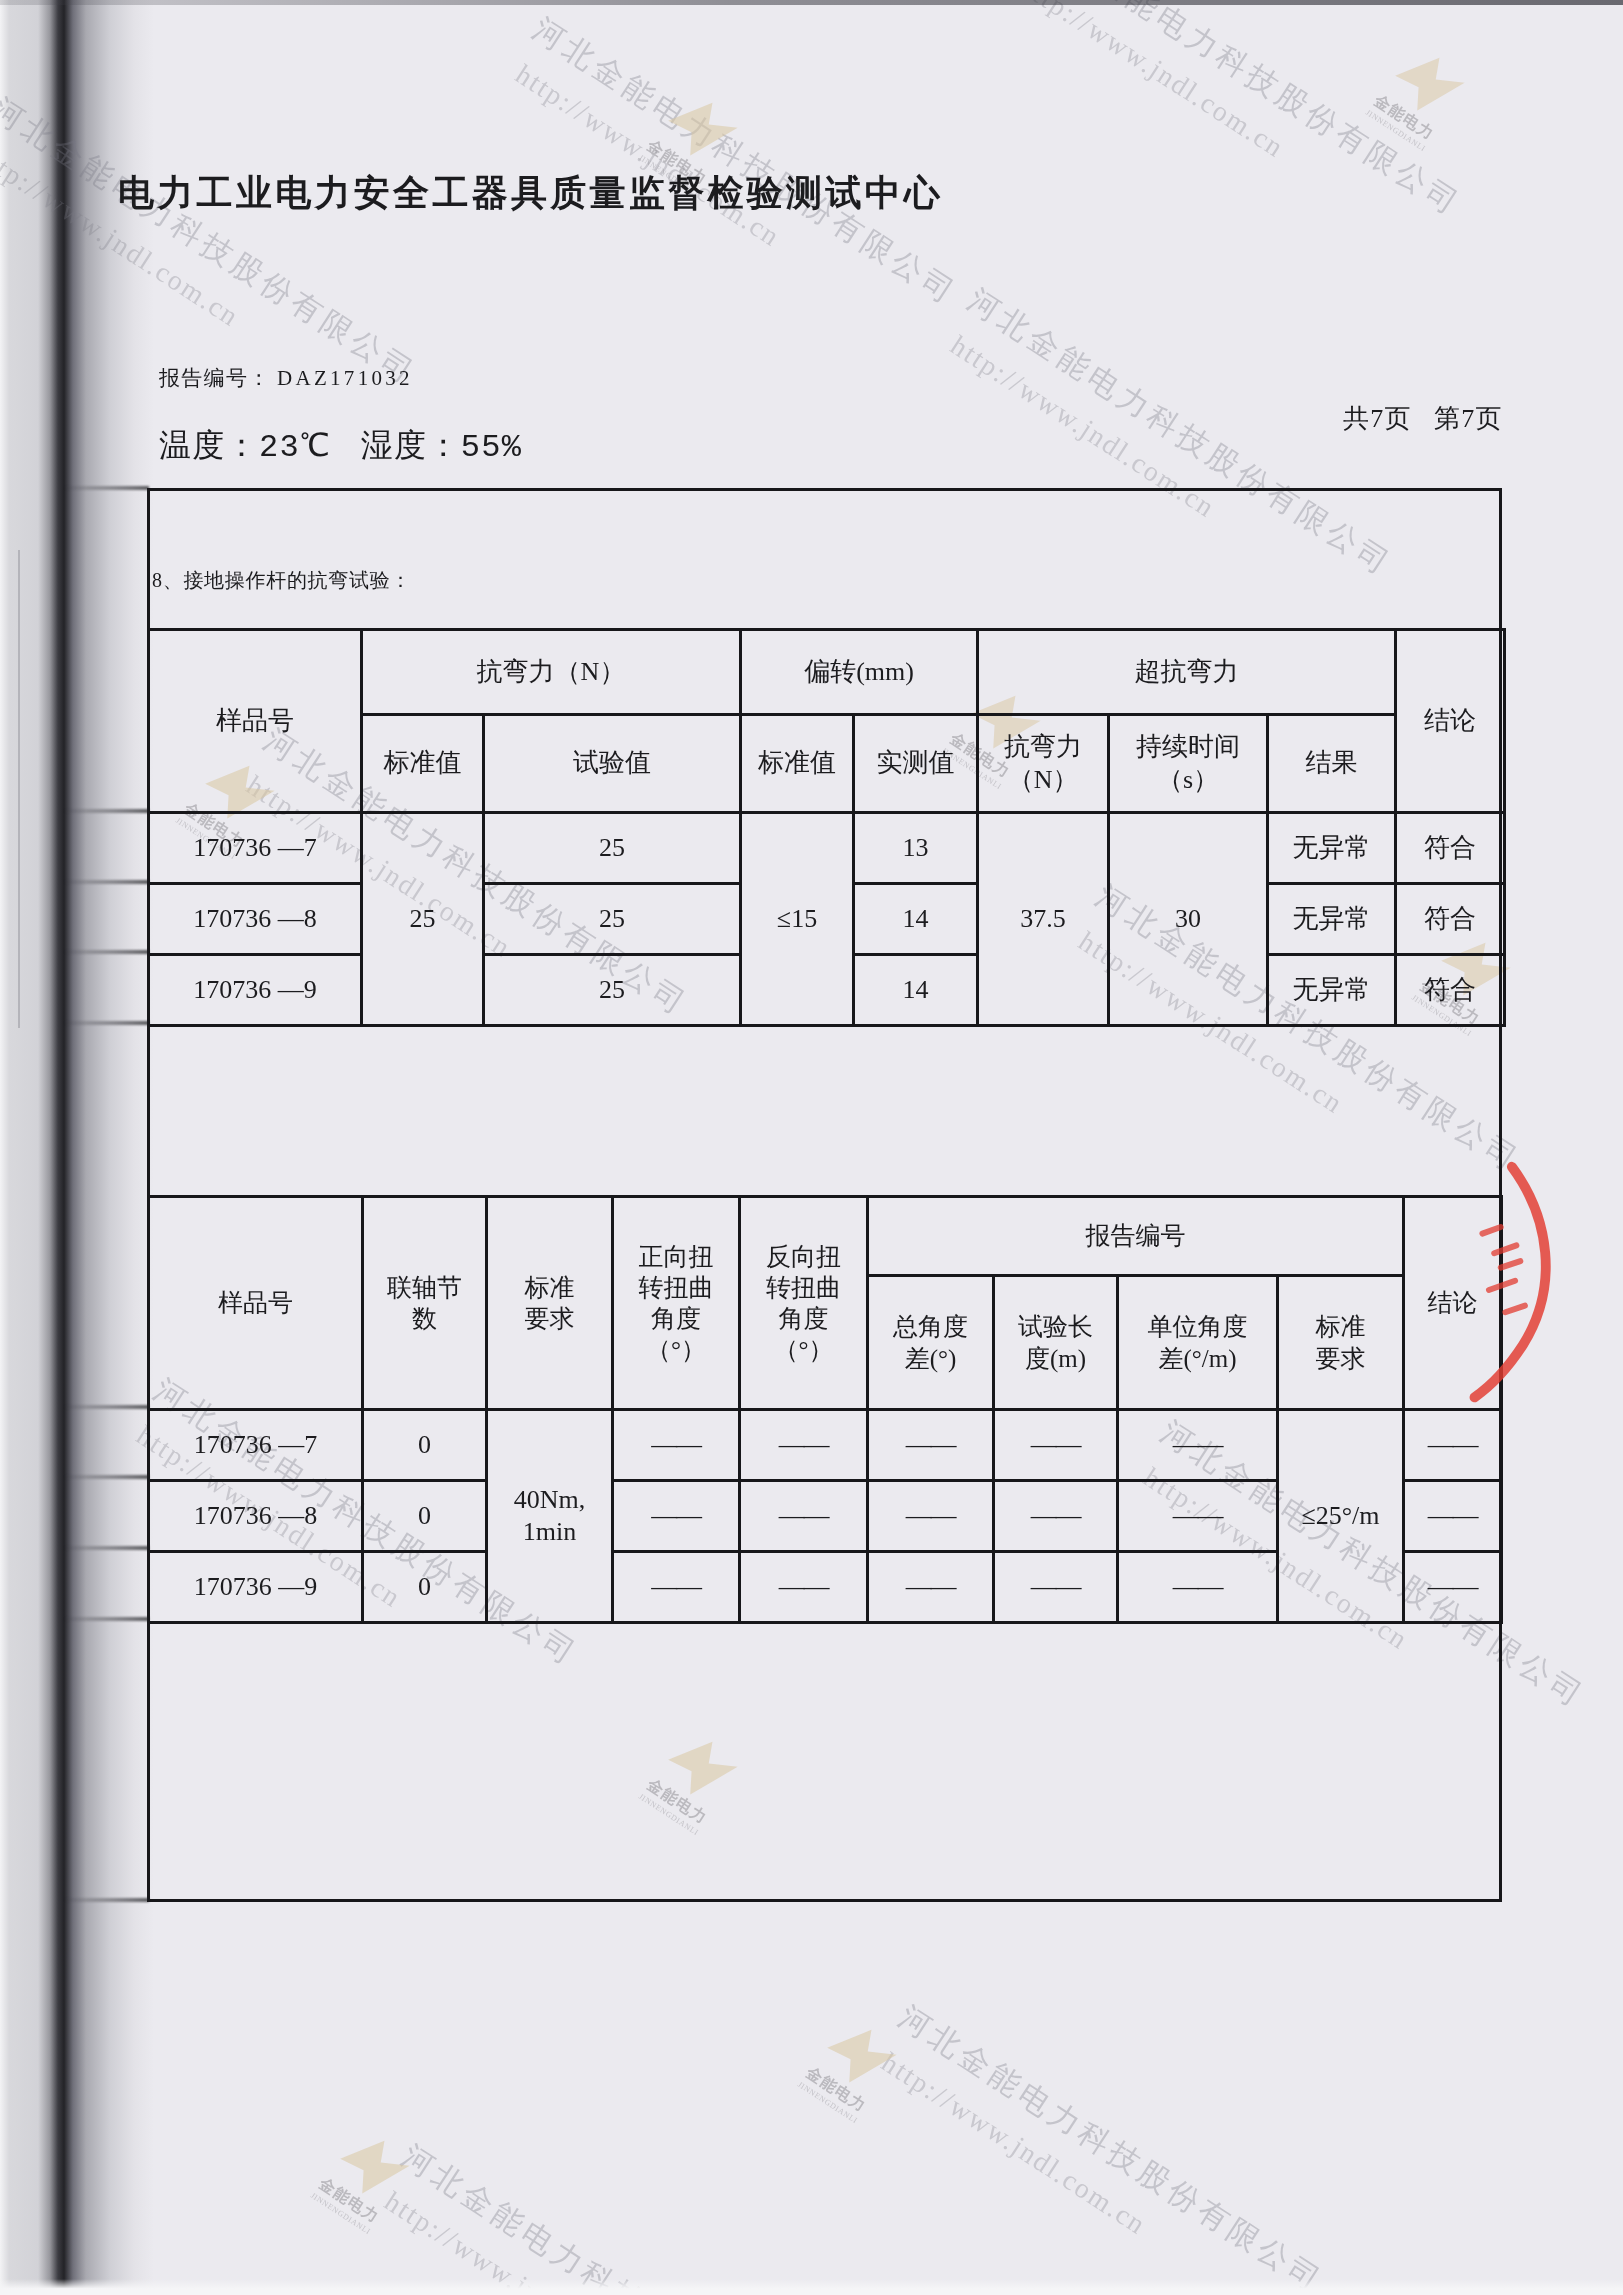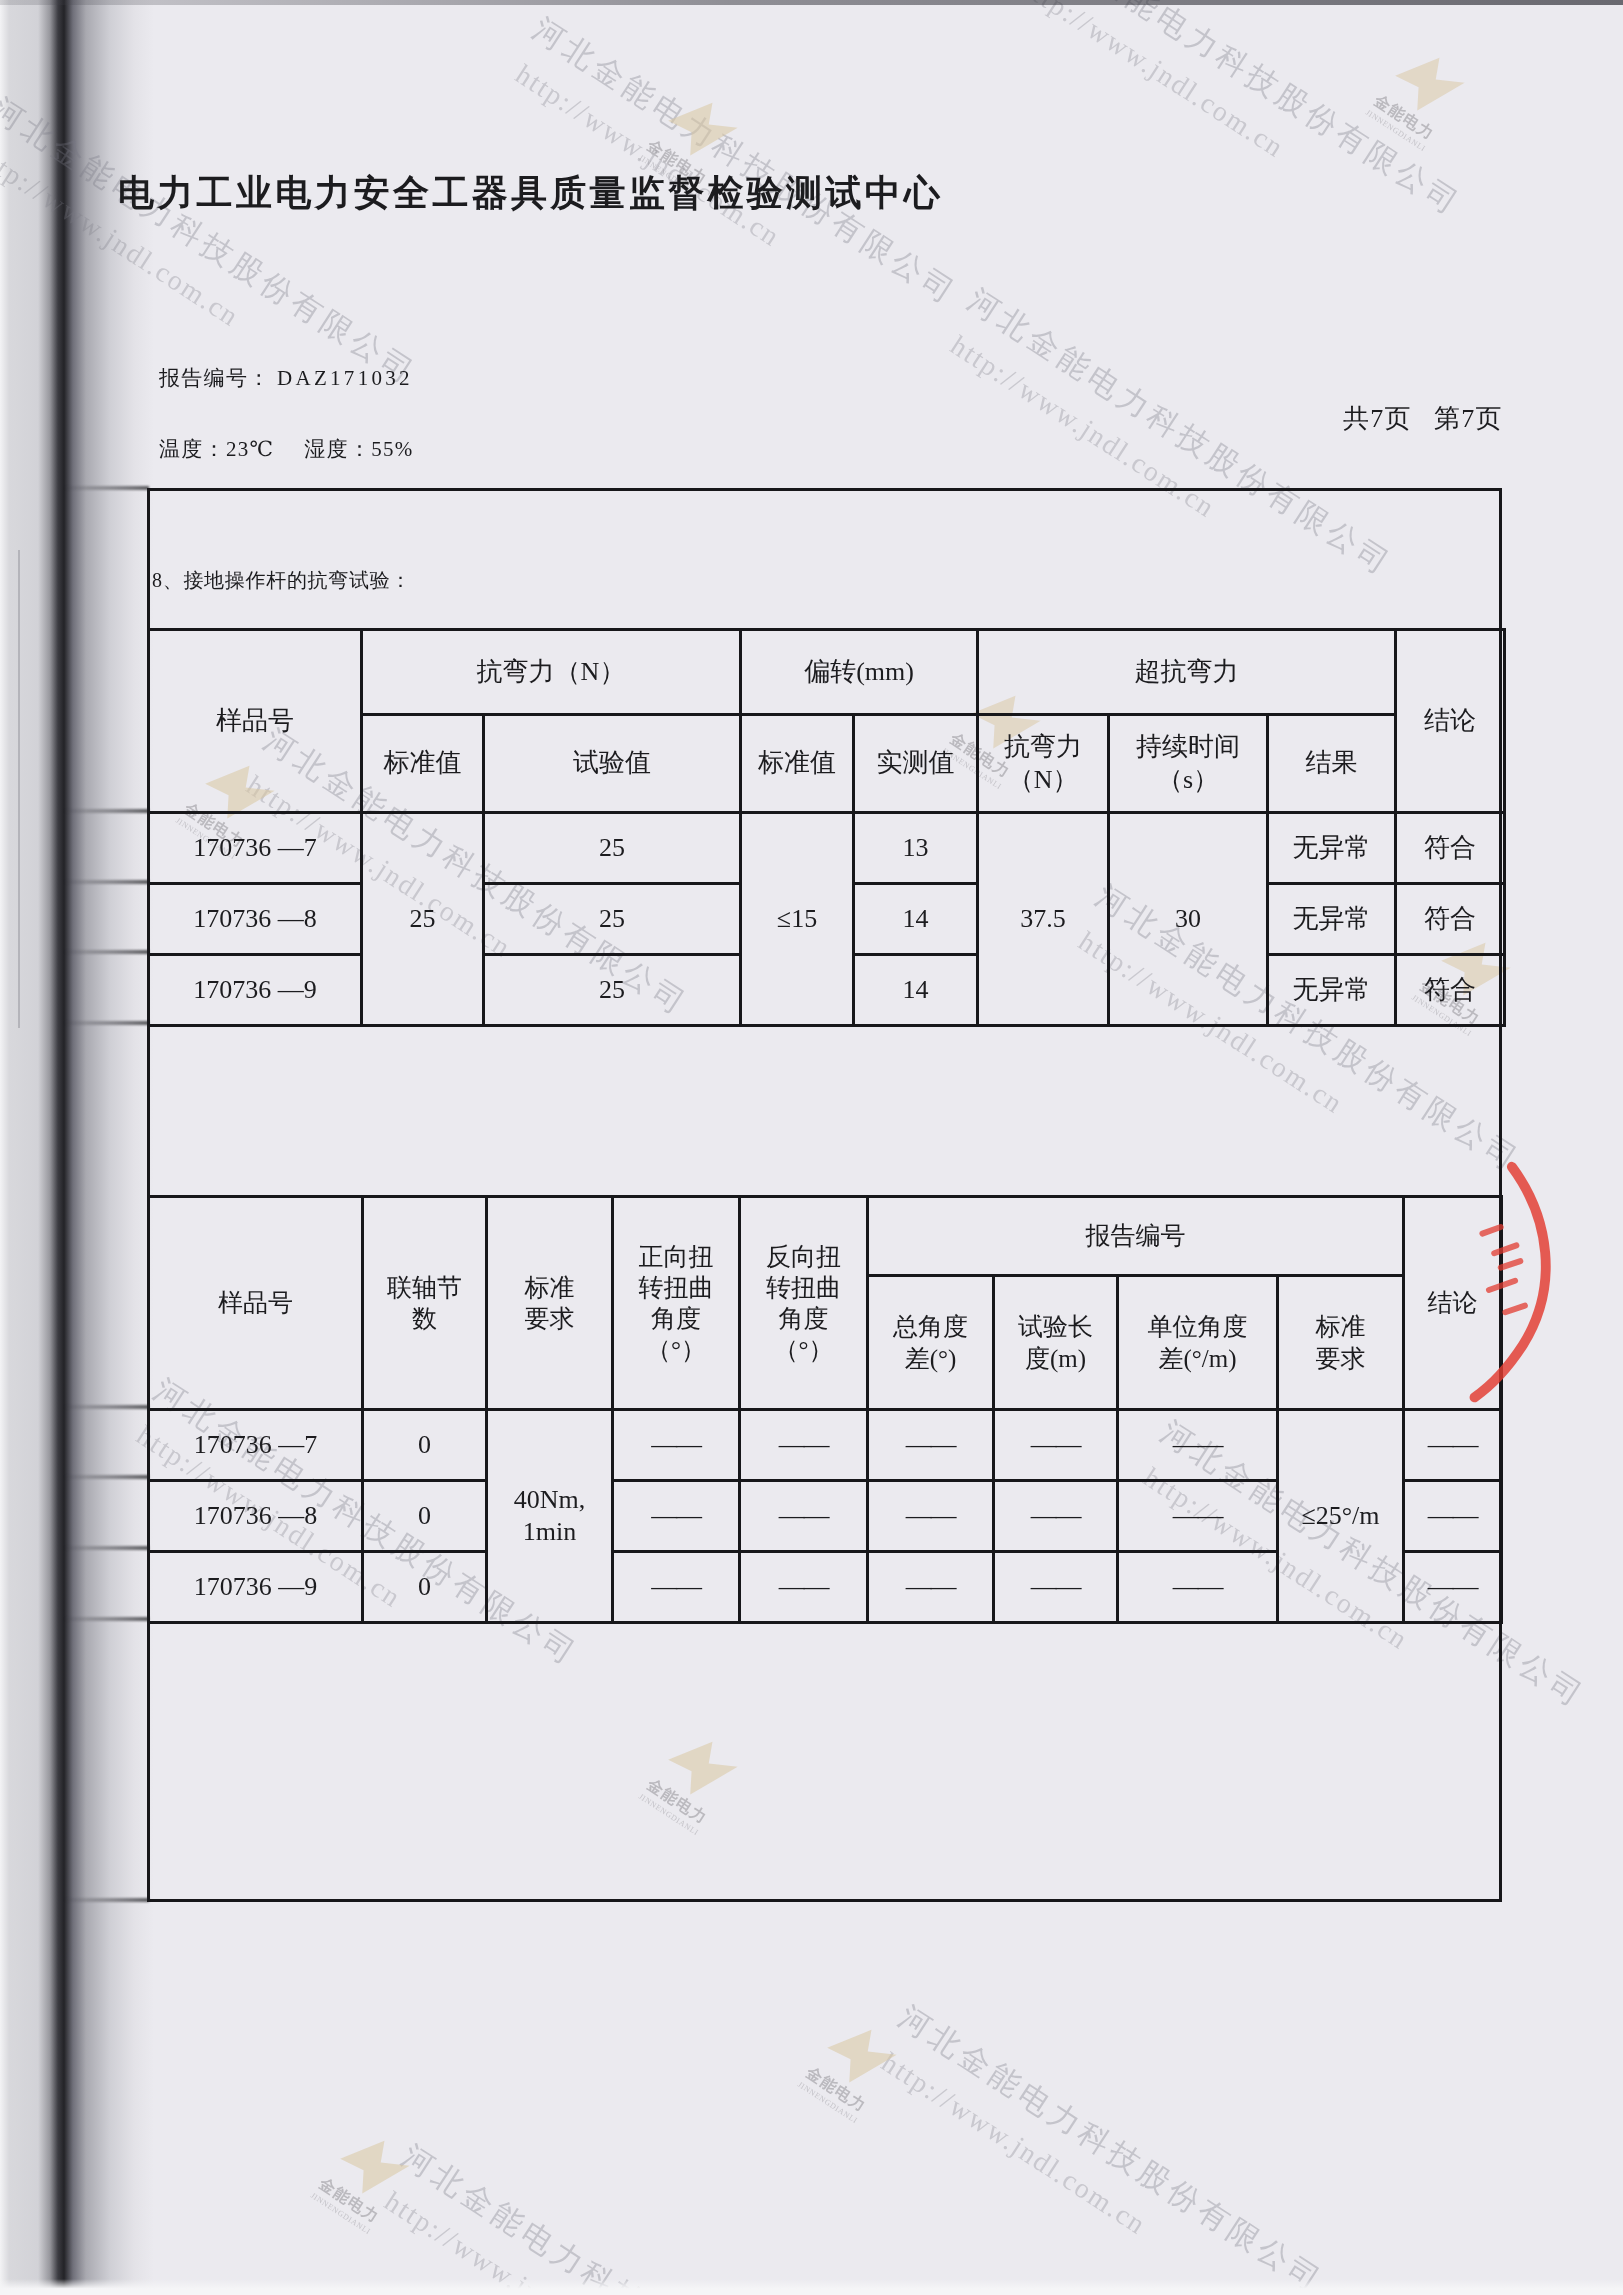--- a/index.html
+++ b/index.html
@@ -27,21 +27,21 @@
   .wmlogo svg{display:block;margin:0 auto;}
   .wmlogo .lt{font-size:15.7px;font-weight:bold;letter-spacing:1.3px;color:rgba(148,146,152,.55);}
   .wmlogo .ls{font-size:7.9px;letter-spacing:0.7px;color:rgba(158,156,162,.5);}
   
   .org-title{position:absolute;left:118px;top:169px;width:1322px;text-align:left;z-index:2;
     font-size:36px;font-weight:bold;letter-spacing:3.3px;}
   .doc-title{position:absolute;left:131px;top:257px;width:1381px;text-align:center;z-index:2;
     font-size:45px;font-weight:bold;letter-spacing:18.3px;word-spacing:17px;}
   .info1{position:absolute;left:159px;top:364px;z-index:2;font-size:21px;letter-spacing:1.3px;}
   .info1 .val{letter-spacing:3.3px;margin-left:6.5px;}
-  .info2{position:absolute;left:159px;top:435px;z-index:2;font-size:21px;letter-spacing:1.3px;}
+  .info2{position:absolute;left:159px;top:424px;z-index:2;font-size:32px;letter-spacing:1.3px;font-family:Liberation Mono, monospace;}
   .info2 .gap{display:inline-block;width:30px;}
   .pageinfo{position:absolute;left:1335px;top:401px;z-index:2;font-size:26px;letter-spacing:1.3px;margin-left:8px;}
   .pageinfo .gap{display:inline-block;width:22px;}
   
   .bigbox{position:absolute;left:147px;top:488px;width:1355px;height:1414px;z-index:2;
     border:3.9px solid #17171a;box-sizing:border-box;}
   .sec-heading{position:absolute;z-index:2;font-size:20px;letter-spacing:0.7px;}
   #sec8h{left:152px;top:567px;}
   #sec9h{left:152px;top:1127px;}
   

